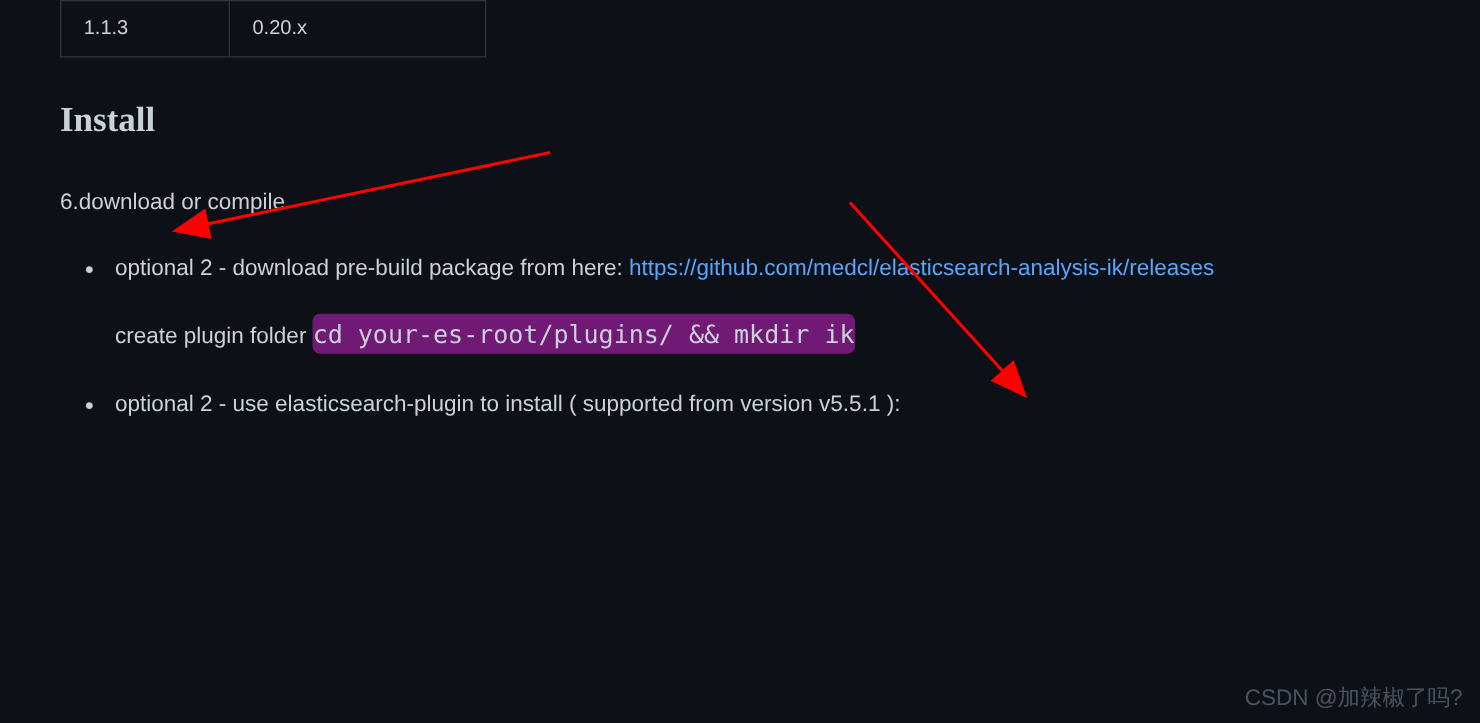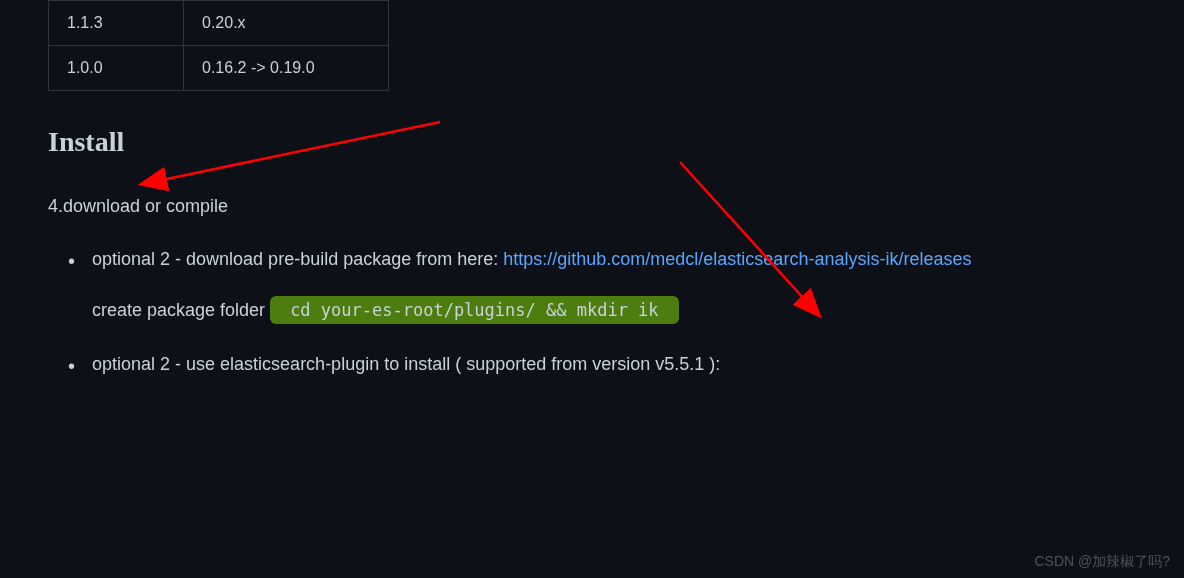--- a/index.html
+++ b/index.html
@@ -72,70 +72,66 @@
     .link {
       color: #58a6ff;
       text-decoration: none;
     }
     .para {
       margin-top: 20px;
       margin-bottom: 20px;
       font-size: 18px;
     }
     code {
-      background-color: #4d7c0f;
+      background-color: #701a75;
       color: #c9d1d9;
-      padding: 4px 20px;
+      padding: 4px 0;
       border-radius: 6px;
       font-family: ui-monospace, SFMono-Regular, "SF Mono", Menlo, Consolas, monospace;
-      font-size: 17px;
+      font-size: 20px;
     }
     .arrow-svg {
       position: absolute;
       top: 0;
       left: 0;
       pointer-events: none;
     }
     .watermark {
       position: absolute;
       bottom: 6px;
       right: 14px;
       color: #6e7681;
-      font-size: 14px;
+      font-size: 18px;
       opacity: 0.65;
     }
   </style>
 </head>
 <body>
 
 <div class="content">
 
   <table>
     <tbody>
         <tr>
       <td class="col1">1.1.3</td>
       <td class="col2">0.20.x</td>
     </tr>
-    <tr>
-      <td class="col1">1.0.0</td>
-      <td class="col2">0.16.2 -&gt; 0.19.0</td>
-    </tr>
   </tbody>
     </table>
 
   <h1>Install</h1>
 
-  <div class="section-intro">4.download or compile</div>
+  <div class="section-intro">6.download or compile</div>
 
   <ul>
     <li>
       <span>optional 2 - download pre-build package from here: </span><a class="link" href="#">https://github.com/medcl/elasticsearch-analysis-ik/releases</a>
 
       <div class="para">
-        <span>create package folder </span><code>cd your-es-root/plugins/ &amp;&amp; mkdir ik</code>
+        <span>create plugin folder </span><code>cd your-es-root/plugins/ &amp;&amp; mkdir ik</code>
       </div>
 
     </li>
     <li>
       <span>optional 2 - use elasticsearch-plugin to install ( supported from version v5.5.1 ):</span>
     </li>
   </ul>
 </div>
 
 <svg class="arrow-svg" width="1184" height="578">

